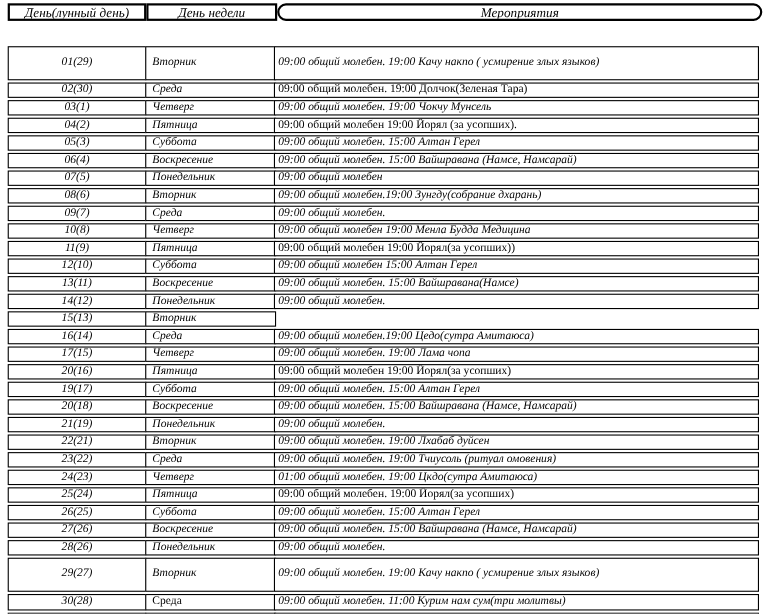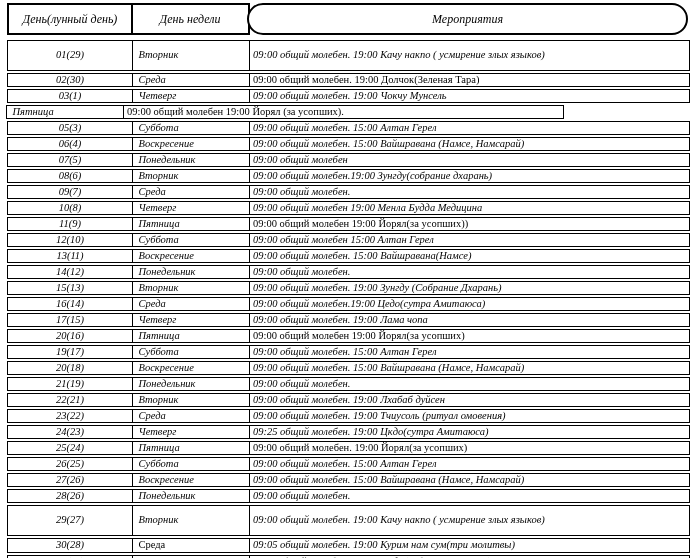--- a/index.html
+++ b/index.html
@@ -41,22 +41,23 @@
     font-style: italic;
     font-size: 10.5px;
     line-height: 1;
     background: #ffffff;
   }
   .c1 { width: 126px; justify-content: center; }
   .c2 { width: 119px; margin-left: -1.5px; padding-left: 6px; }
   .c3 { width: 441px; margin-left: -1.5px; padding-left: 3px; }
   .upright { font-style: normal; }
   .header-row {
-    height: 32px;
-    margin-bottom: 3px;
+    height: 16px;
+    margin-bottom: 21px;
+    justify-content: space-between;
   }
   .header-row .cell {
     border-width: 2.5px;
     font-size: 12px;
     justify-content: center;
     padding-left: 0;
   }
   .header-row .c2 { margin-left: -2.5px; }
   .header-row .c3 { margin-left: -2.5px; border-radius: 16px; }
 </style>
@@ -82,20 +83,21 @@
     <div class="cell c3 upright">09:00 общий молебен. 19:00 Долчок(Зеленая Тара)</div>
   </div>
 
   <div class="row">
     <div class="cell c1">03(1)</div>
     <div class="cell c2">Четверг</div>
     <div class="cell c3">09:00 общий молебен. 19:00 Чокчу Мунсель</div>
   </div>
 
   <div class="row">
+    <div class="cell c1">04(2)</div>
     <div class="cell c2">Пятница</div>
     <div class="cell c3 upright">09:00 общий молебен 19:00 Йорял (за усопших).</div>
   </div>
 
   <div class="row">
     <div class="cell c1">05(3)</div>
     <div class="cell c2">Суббота</div>
     <div class="cell c3">09:00 общий молебен. 15:00 Алтан Герел</div>
   </div>
 
@@ -149,21 +151,20 @@
 
   <div class="row">
     <div class="cell c1">14(12)</div>
     <div class="cell c2">Понедельник</div>
     <div class="cell c3">09:00 общий молебен.</div>
   </div>
 
   <div class="row">
     <div class="cell c1">15(13)</div>
     <div class="cell c2">Вторник</div>
-    <div class="cell c3">09:00 общий молебен. 19:00 Зунгду (Собрание Дхарань)</div>
   </div>
 
   <div class="row">
     <div class="cell c1">16(14)</div>
     <div class="cell c2">Среда</div>
     <div class="cell c3">09:00 общий молебен.19:00 Цедо(сутра Амитаюса)</div>
   </div>
 
   <div class="row">
     <div class="cell c1">17(15)</div>
@@ -203,21 +204,21 @@
 
   <div class="row">
     <div class="cell c1">23(22)</div>
     <div class="cell c2">Среда</div>
     <div class="cell c3">09:00 общий молебен. 19:00  Тчиусоль (ритуал омовения)</div>
   </div>
 
   <div class="row">
     <div class="cell c1">24(23)</div>
     <div class="cell c2">Четверг</div>
-    <div class="cell c3">09:25 общий молебен. 19:00  Цкдо(сутра Амитаюса)</div>
+    <div class="cell c3">01:00 общий молебен. 19:00  Цкдо(сутра Амитаюса)</div>
   </div>
 
   <div class="row">
     <div class="cell c1">25(24)</div>
     <div class="cell c2">Пятница</div>
     <div class="cell c3 upright">09:00 общий молебен. 19:00 Йорял(за усопших)</div>
   </div>
 
   <div class="row">
     <div class="cell c1">26(25)</div>
@@ -239,21 +240,21 @@
 
   <div class="row tall">
     <div class="cell c1">29(27)</div>
     <div class="cell c2">Вторник</div>
     <div class="cell c3">09:00 общий молебен. 19:00 Качу накпо ( усмирение злых языков)</div>
   </div>
 
   <div class="row medium">
     <div class="cell c1">30(28)</div>
     <div class="cell c2 upright">Среда</div>
-    <div class="cell c3">09:05 общий молебен. 19:00  Курим нам сум(три молитвы)</div>
+    <div class="cell c3">09:00 общий молебен. 11:00  Курим нам сум(три молитвы)</div>
   </div>
 
   <div class="row medium">
     <div class="cell c1">36(29)</div>
     <div class="cell c2">Четверг</div>
     <div class="cell c3">05:00общий молебен 19:00 Зунгду(собрание Дхарань)</div>
   </div>
 </div>
 
 </body></html>

